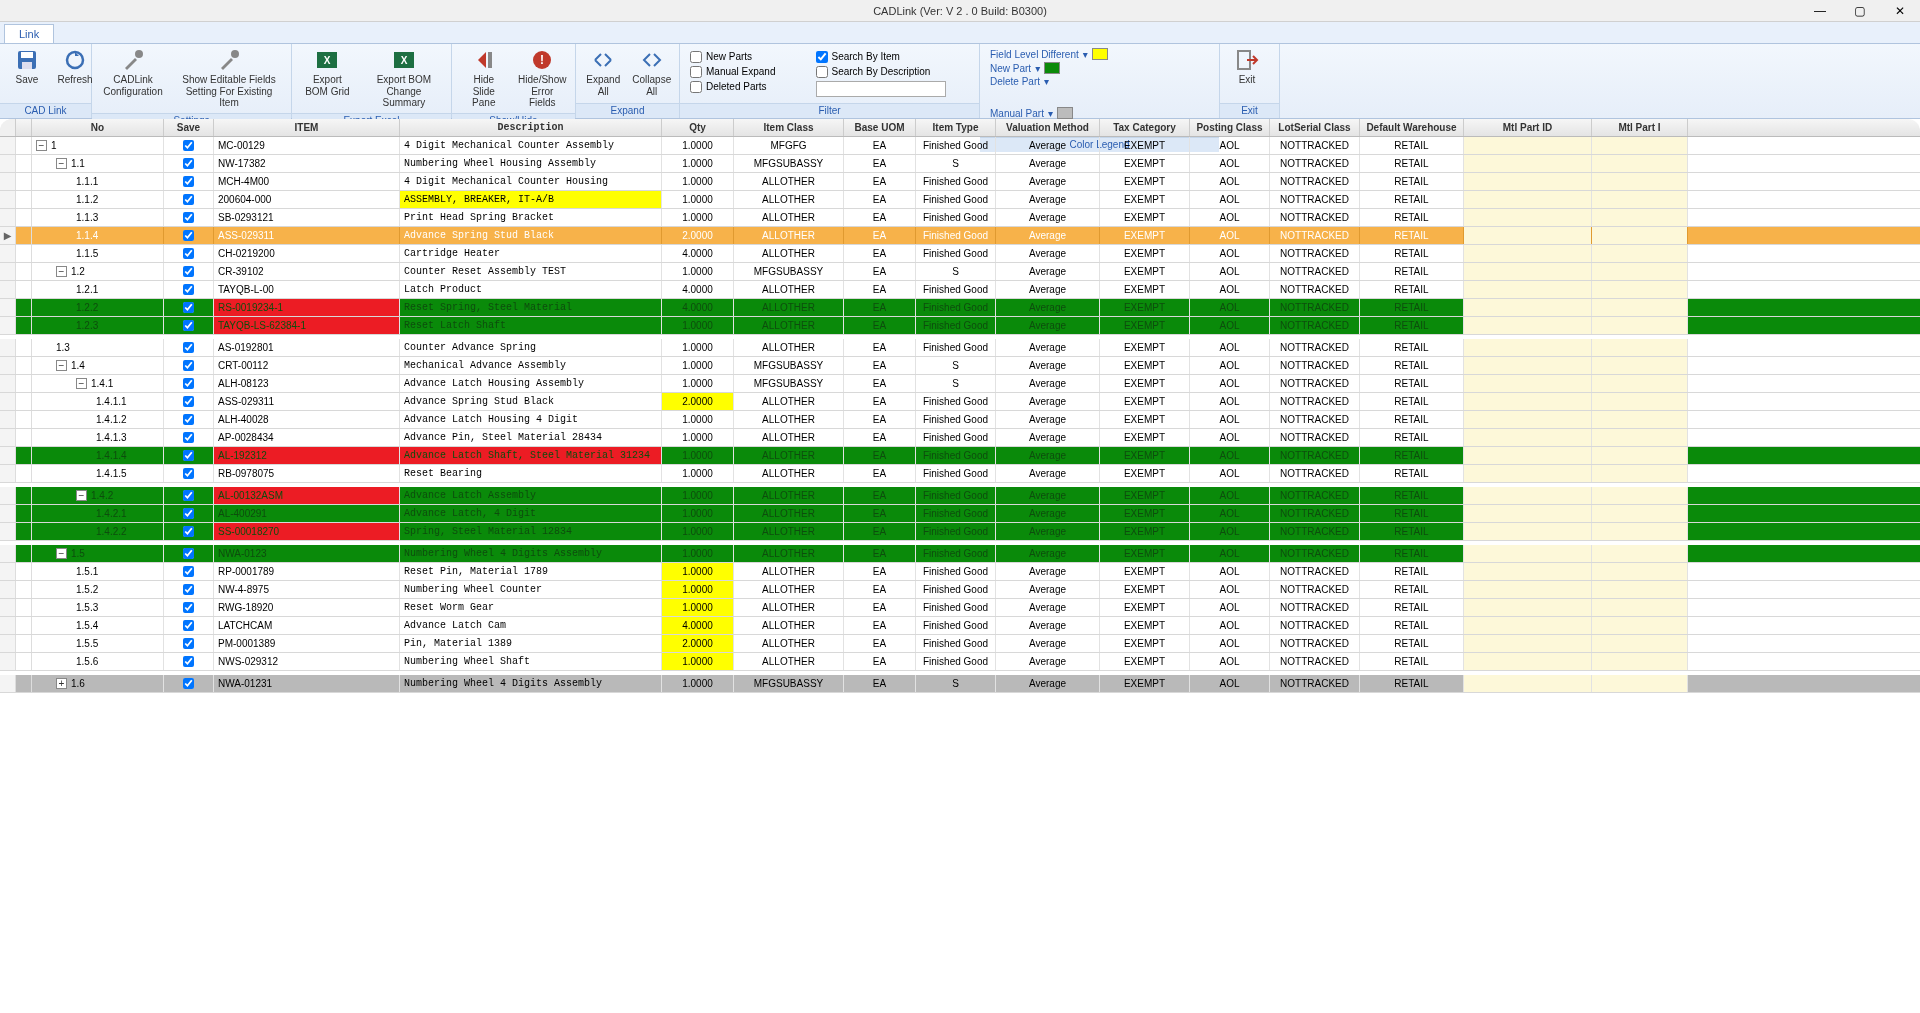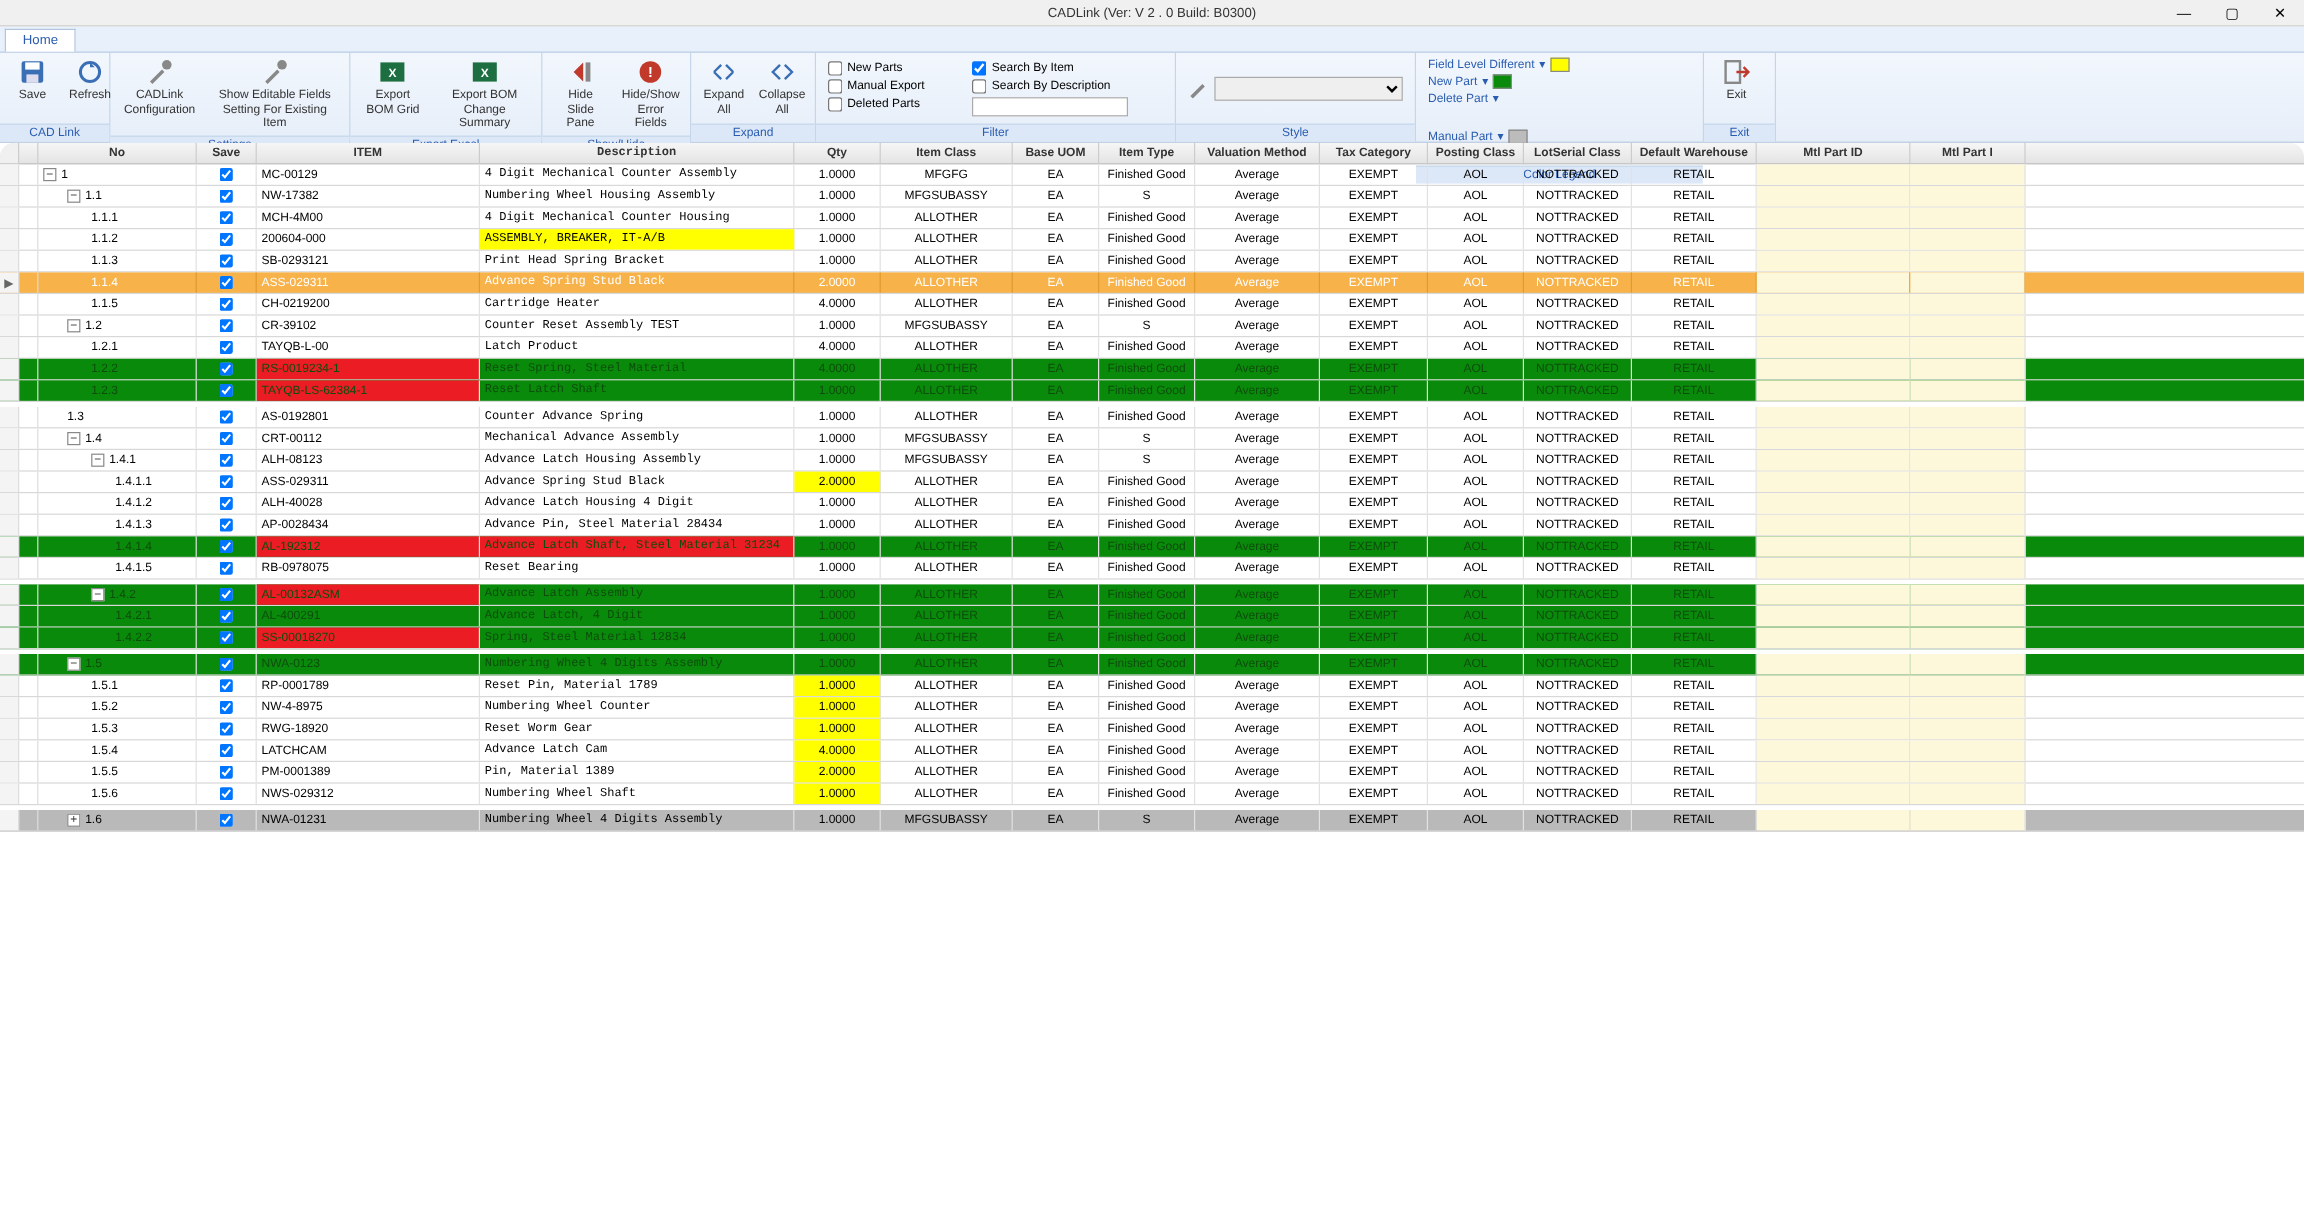--- a/index.html
+++ b/index.html
@@ -90,21 +90,21 @@
 <div class="titlebar">
   <span class="title">CADLink (Ver: V 2 . 0 Build: B0300)</span>
   <div class="controls">
     <span>—</span>
     <span>▢</span>
     <span>✕</span>
   </div>
 </div>
 
 <div class="tabstrip">
-  <div class="tab">Home</div>
+  <div class="tab">Link</div>
 </div>
 
 <div class="ribbon">
 
   <div class="group" style="width:92px">
     <div class="group-body">
       <div class="rbtn">
         <span class="ic">
             <svg width="24" height="24">
               <rect x="3" y="3" width="18" height="18" fill="#3b6fb5" rx="2"></rect>
@@ -224,21 +224,21 @@
   <div class="group" style="width:300px">
     <div class="filter-body">
       <div class="filter-cols">
         <div style="display:flex;flex-direction:column;gap:3px">
           <label class="chk">
               <input type="checkbox" style="">
               <span>New Parts</span>
             </label>
           <label class="chk">
               <input type="checkbox" style="">
-              <span>Manual Export</span>
+              <span>Manual Expand</span>
             </label>
           <label class="chk">
               <input type="checkbox" style="">
               <span>Deleted Parts</span>
             </label>
         </div>
         <div style="display:flex;flex-direction:column;gap:3px">
           <label class="chk">
               <input type="checkbox" checked="" style="">
               <span>Search By Item</span>
@@ -247,31 +247,20 @@
               <input type="checkbox" style="">
               <span>Search By Description</span>
             </label>
           <input type="text" style="width: 130px; height: 16px; border: 1px solid rgb(170, 170, 170);">
         </div>
       </div>
     </div>
     <div class="group-label">Filter</div>
   </div>
 
-  <div class="group" style="width:200px">
-    <div class="style-body" style="flex-direction:row;align-items:center;gap:6px">
-      <span>
-          <svg width="16" height="16">
-            <path d="M2 14 L12 4 L14 6 L4 16 Z" fill="#888"></path>
-          </svg>
-        </span>
-      <select style="width:160px;height:20px;border:1px solid #aaa"></select>
-    </div>
-    <div class="group-label">Style</div>
-  </div>
 
   <div class="group" style="width:240px">
     <div class="legend-body">
       <div class="legend-cols">
         <div style="display:flex;flex-direction:column;gap:2px">
           <div class="legend-row"><span>Field Level Different</span> ▾<span class="legend-sw" style="background:#ffff00"></span></div>
           <div class="legend-row"><span>New Part</span> ▾<span class="legend-sw" style="background:#0a8a0a"></span></div>
           <div class="legend-row"><span>Delete Part</span> ▾</div>
         </div>
         <div style="display:flex;flex-direction:column;gap:2px">

